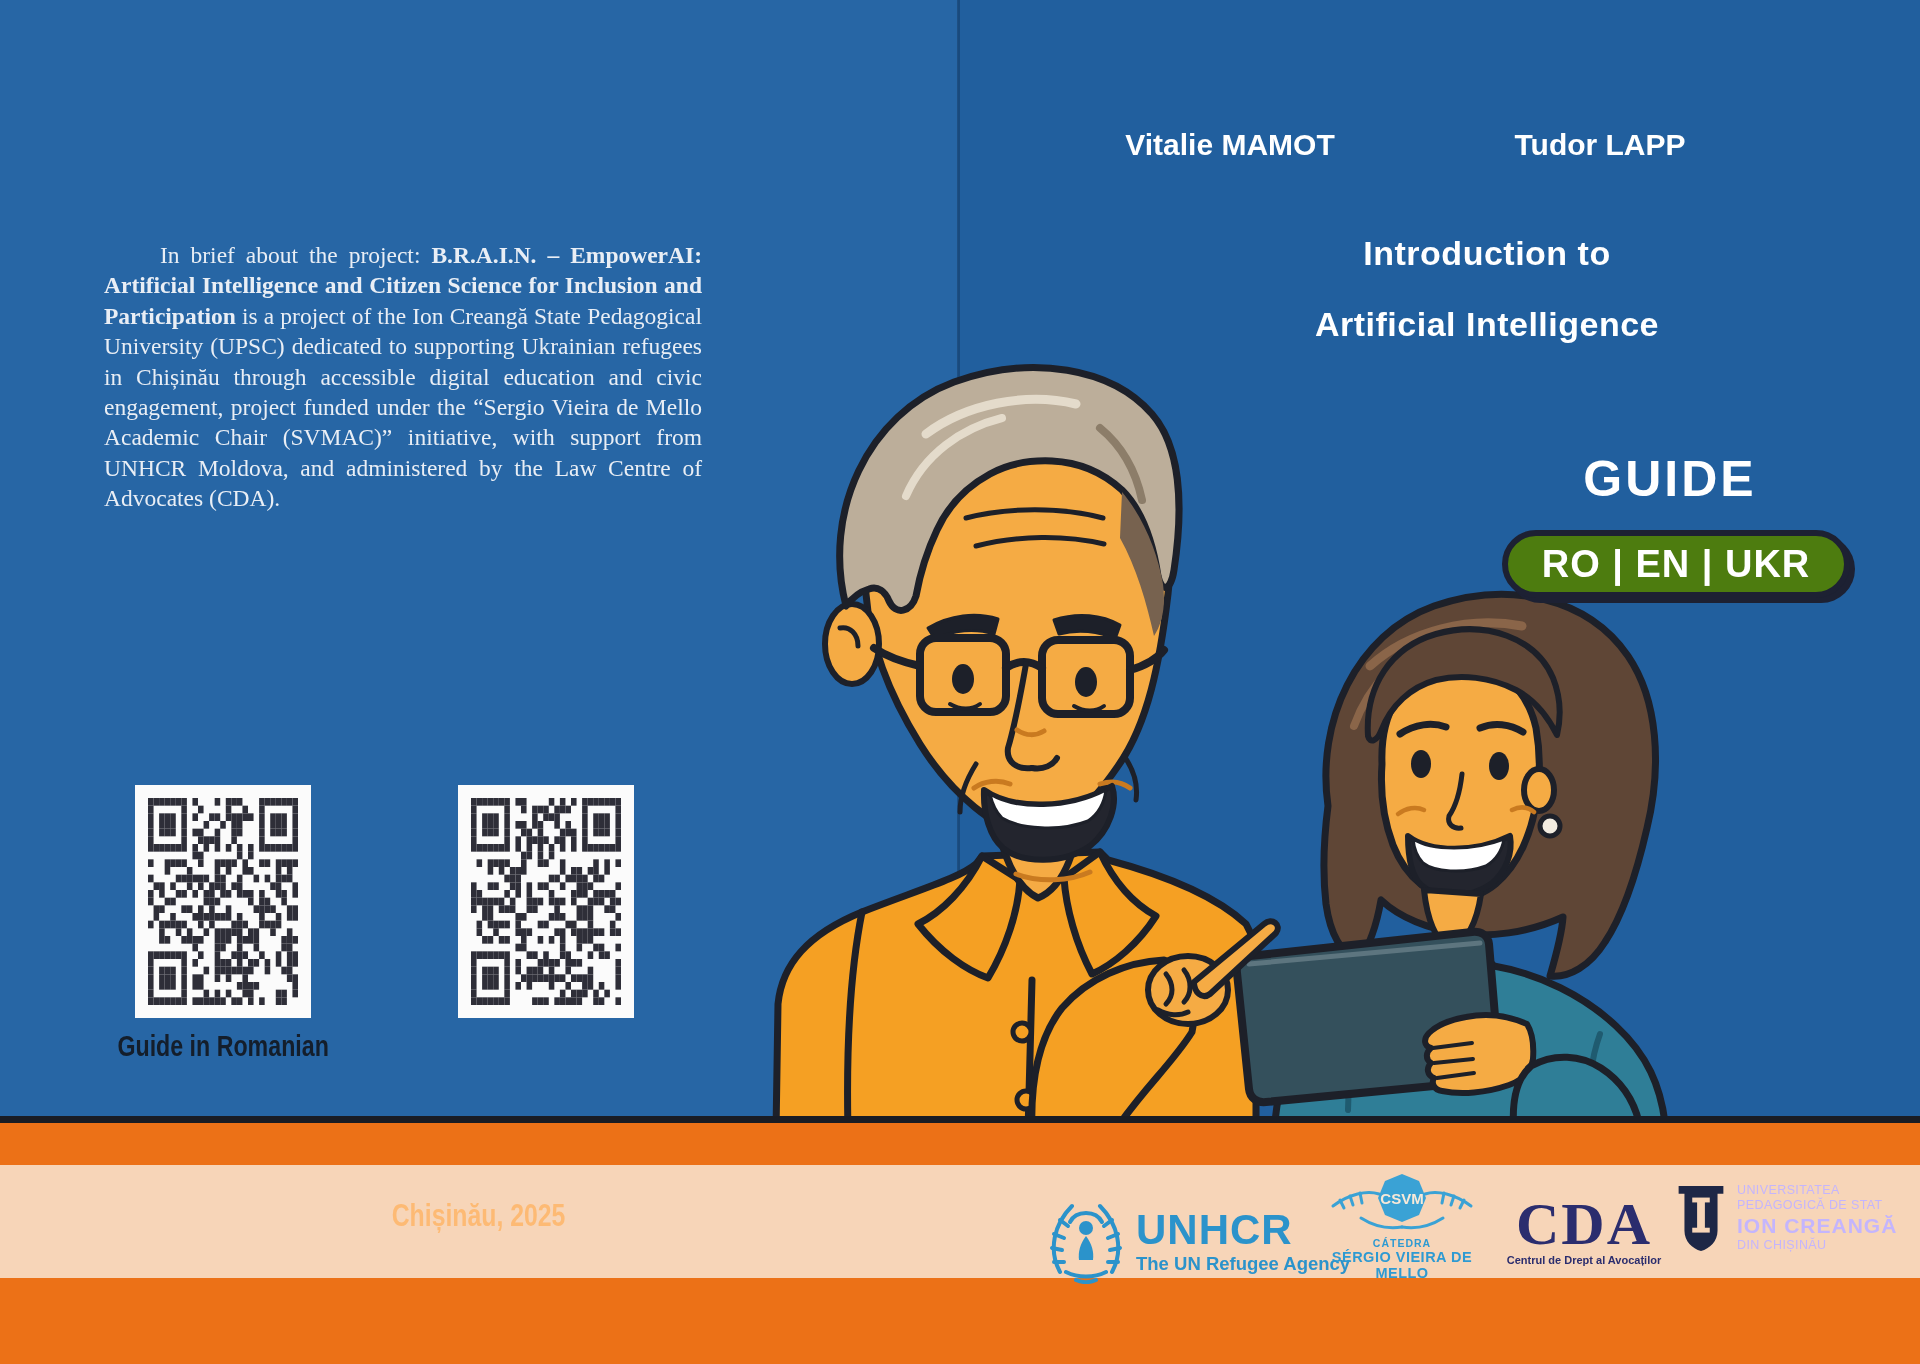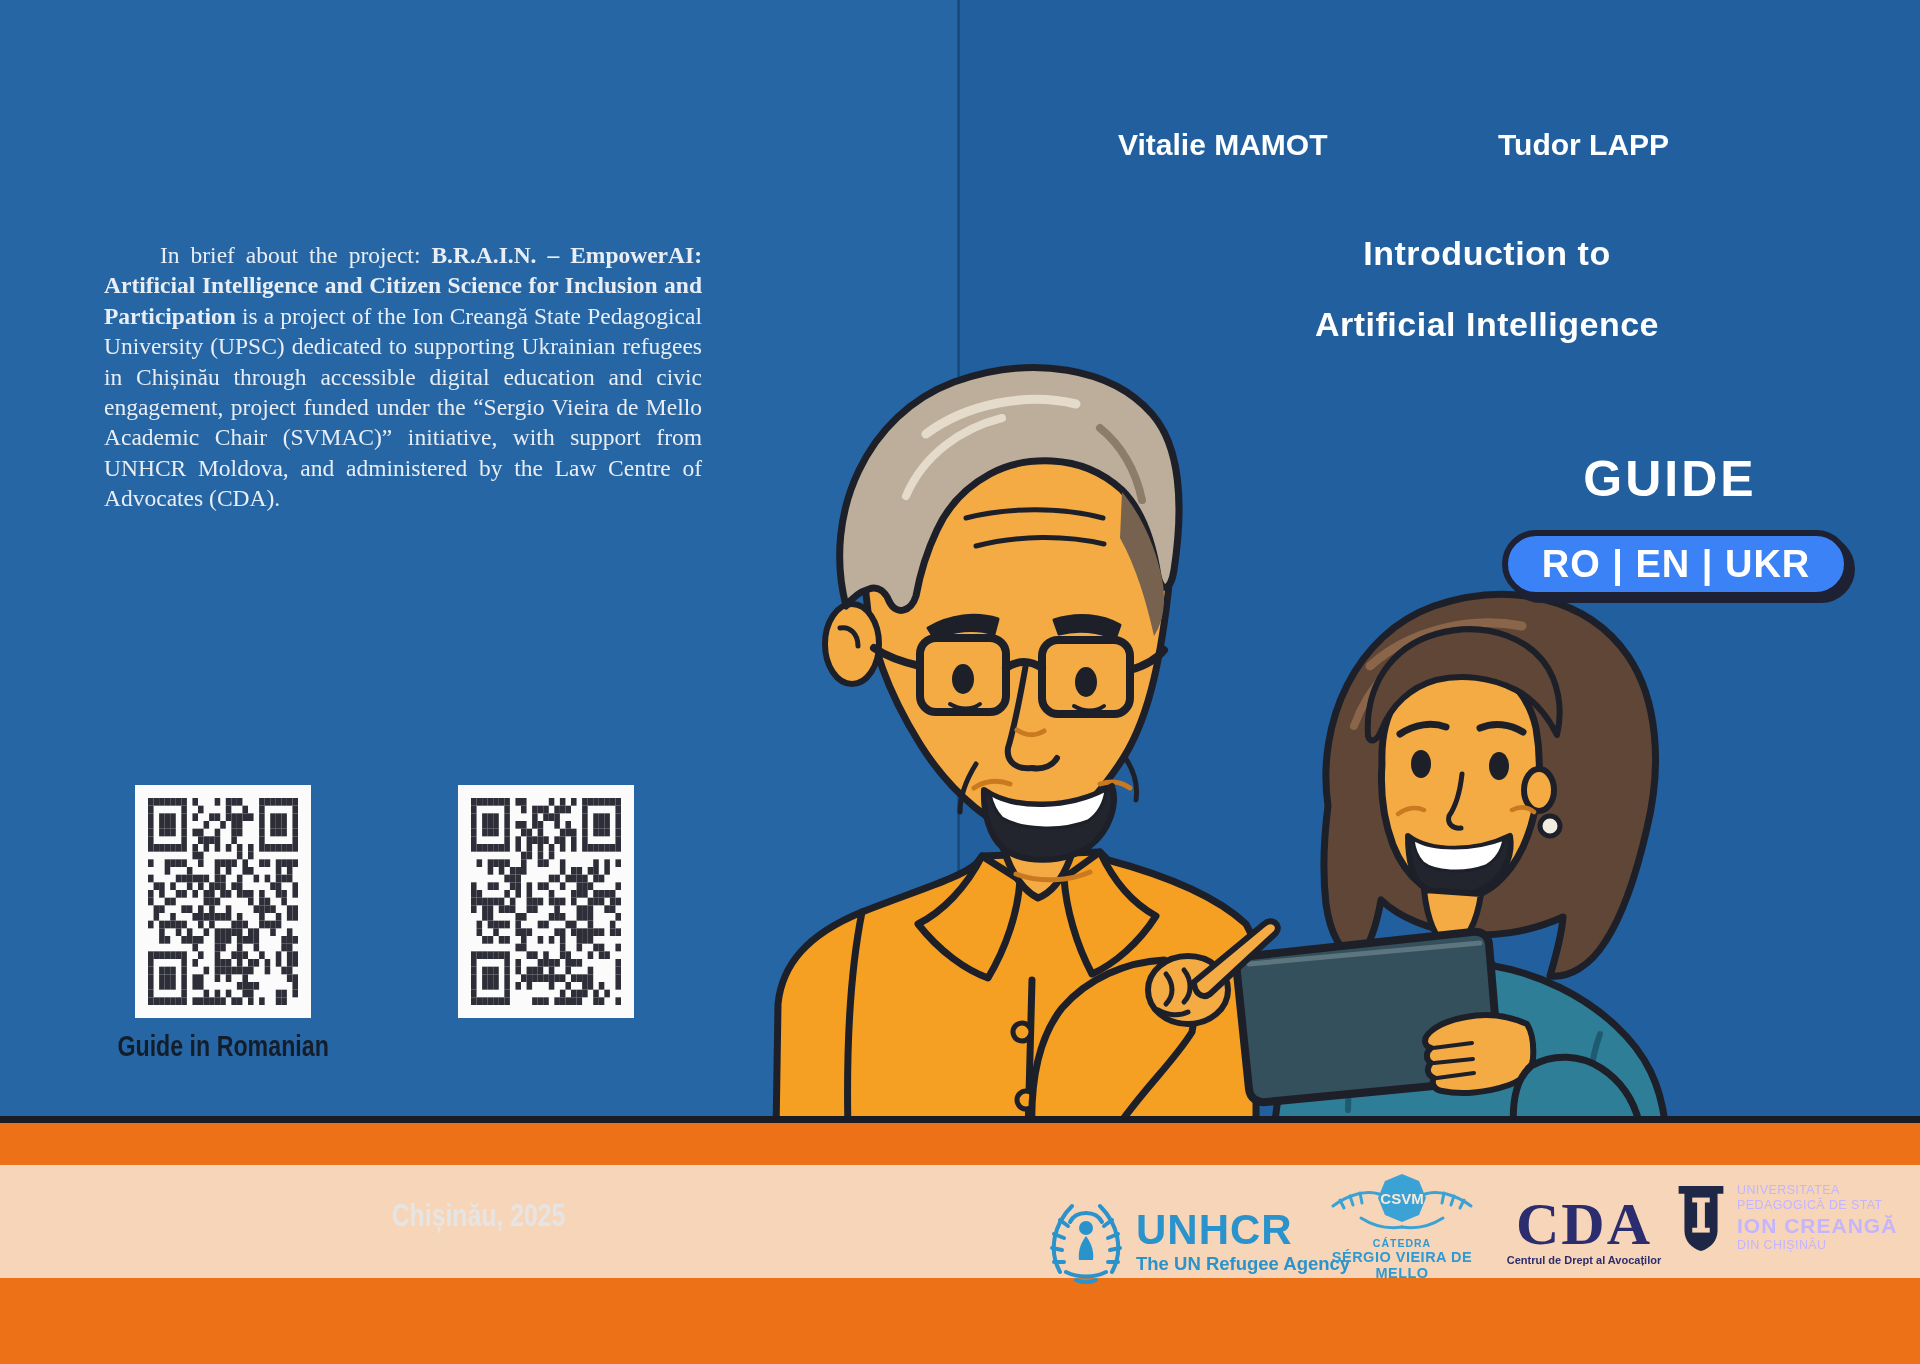--- a/index.html
+++ b/index.html
@@ -14,32 +14,32 @@
   .about{left:104px;top:240px;width:598px;z-index:4;
          font-family:"Liberation Serif",serif;font-size:23.5px;line-height:30.4px;
          color:#e9eef5;text-align:justify;text-indent:56px;}
   .about b{font-weight:bold;}
   .qr-card{width:176px;height:233px;background:#fbfbfb;z-index:4;padding:0;
            display:flex;align-items:center;justify-content:center;}
   .qr-card svg{width:150px;height:207px;}
   .qr-label{top:1030px;z-index:4;text-align:center;color:#141e2b;font-size:29px;font-weight:bold;}
   .qr-label span{display:inline-block;transform:scaleX(.8);white-space:nowrap;}
   .imprint{left:0;top:1198px;width:958px;z-index:4;text-align:center;
-           color:#e5e5e5;font-size:31px;font-weight:bold;}
+           color:#fdba74;font-size:31px;font-weight:bold;}
   .imprint span{display:inline-block;transform:scaleX(.8);white-space:nowrap;}
   
-  .author{top:128px;z-index:4;color:#fff;font-weight:bold;font-size:30px;text-align:left;}
+  .author{top:128px;z-index:4;color:#fff;font-weight:bold;font-size:30px;text-align:center;}
   .author-1{left:1118px;width:224px;}
   .author-2{left:1498px;width:204px;}
   .title{left:958px;top:218px;width:986px;z-index:4;text-align:center;color:#fff;
          font-size:34px;line-height:71px;font-weight:bold;letter-spacing:.5px;padding-left:36px;}
   .guide{left:1560px;top:450px;width:220px;z-index:4;text-align:center;color:#fff;
          font-size:50px;font-weight:bold;letter-spacing:3px;}
   .badge{left:1502px;top:530px;width:348px;height:68px;z-index:4;box-sizing:border-box;
-         background:#3b82f6;border:6px solid #1d2133;border-radius:34px;
+         background:#4d7c0f;border:6px solid #1d2133;border-radius:34px;
          box-shadow:5px 5px 0 #1d2133;display:flex;align-items:center;justify-content:center;
          color:#fff;font-size:38px;font-weight:bold;letter-spacing:1px;}
   
   .band{left:0;width:1920px;z-index:3;}
   .band-line{top:1116px;height:7px;background:#191c24;}
   .band-orange1{top:1123px;height:42px;background:#ec7117;}
   .band-cream{top:1165px;height:113px;background:#f7d5b8;}
   .band-orange2{top:1278px;height:86px;background:#ec7117;}
   
   .illu{left:770px;top:332px;width:950px;height:790px;z-index:2;}

